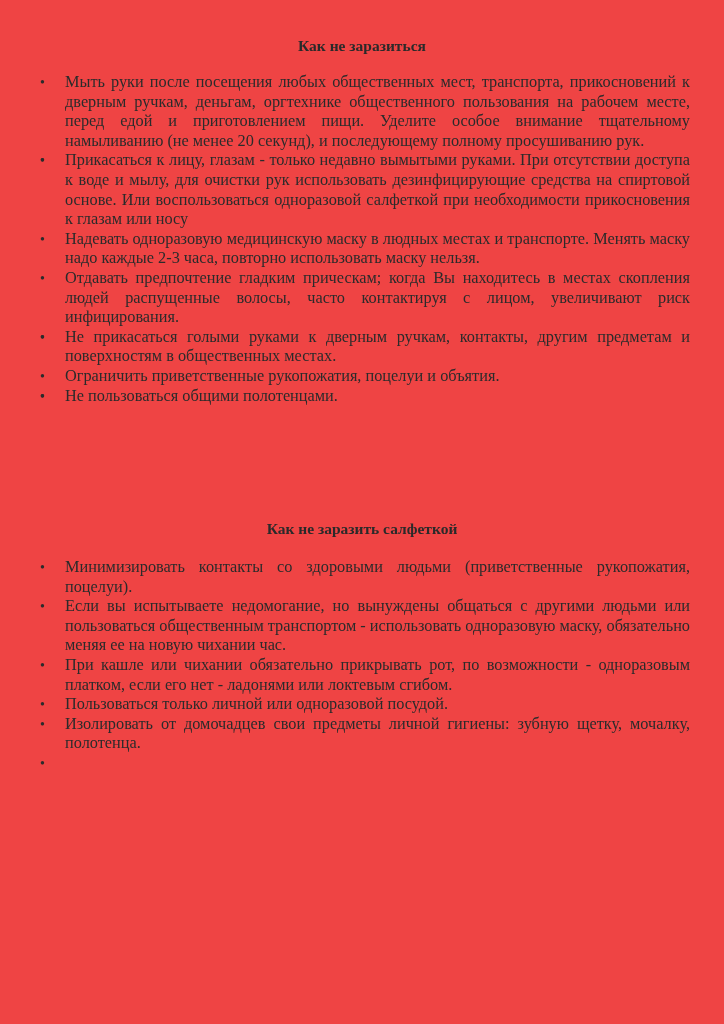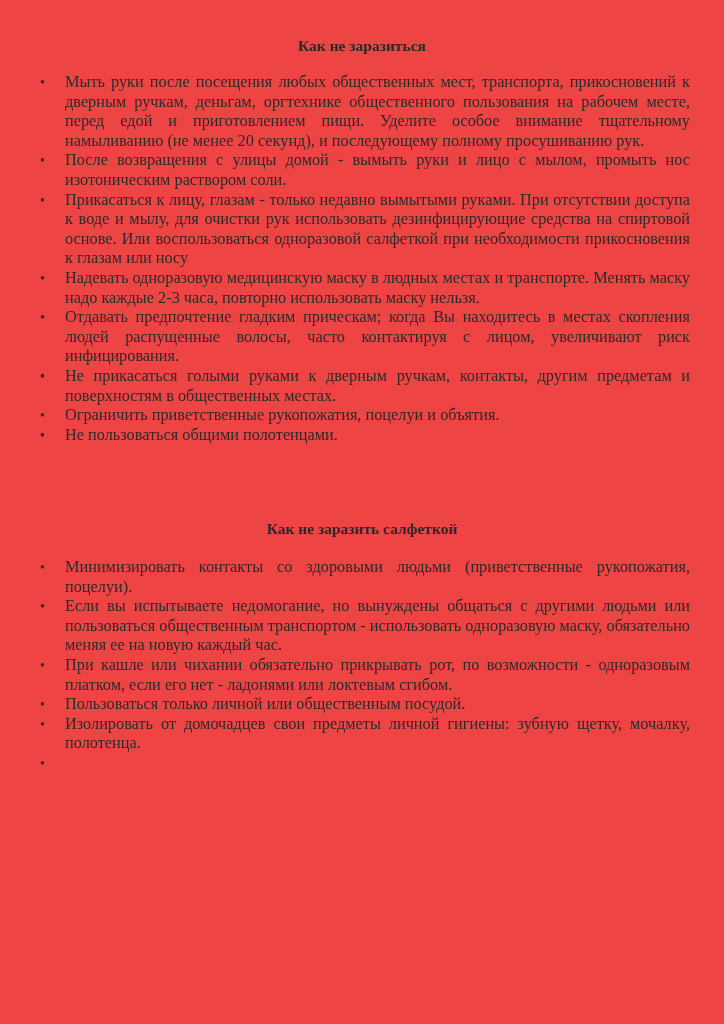--- a/index.html
+++ b/index.html
@@ -66,35 +66,35 @@
   </style>
 </head>
 <body>
 
 <div class="page">
 
   <h2 class="heading heading-1">Как не заразиться</h2>
 
   <ul class="bullets list-1">
     <li><span class="bullet">•</span><span>Мыть руки после посещения любых общественных мест, транспорта, прикосновений к дверным ручкам, деньгам, оргтехнике общественного пользования на рабочем месте, перед едой и приготовлением пищи. Уделите особое внимание тщательному намыливанию (не менее 20 секунд), и последующему полному просушиванию рук.</span></li>
-    <li><span class="bullet">•</span><span>После возвращения с улицы домой - вымыть руки и лицо с мылом, промыть нос изотоническим раствором соли.</span></li>
+    <li><span class="bullet">•</span></li>
     <li><span class="bullet">•</span><span>Прикасаться к лицу, глазам - только недавно вымытыми руками. При отсутствии доступа к воде и мылу, для очистки рук использовать дезинфицирующие средства на спиртовой основе. Или воспользоваться одноразовой салфеткой при необходимости прикосновения к глазам или носу</span></li>
     <li><span class="bullet">•</span><span>Надевать одноразовую медицинскую маску в людных местах и транспорте. Менять маску надо каждые 2-3 часа, повторно использовать маску нельзя.</span></li>
     <li><span class="bullet">•</span><span>Отдавать предпочтение гладким прическам; когда Вы находитесь в местах скопления людей распущенные волосы, часто контактируя с лицом, увеличивают риск инфицирования.</span></li>
     <li><span class="bullet">•</span></li>
     <li><span class="bullet">•</span><span>Не прикасаться голыми руками к дверным ручкам, контакты, другим предметам и поверхностям в общественных местах.</span></li>
     <li><span class="bullet">•</span><span>Ограничить приветственные рукопожатия, поцелуи и объятия.</span></li>
     <li><span class="bullet">•</span></li>
     <li><span class="bullet">•</span><span>Не пользоваться общими полотенцами.</span></li>
   </ul>
 
   <h2 class="heading heading-2">Как не заразить салфеткой</h2>
 
   <ul class="bullets list-2">
     <li><span class="bullet">•</span><span>Минимизировать контакты со здоровыми людьми (приветственные рукопожатия, поцелуи).</span></li>
-    <li><span class="bullet">•</span><span>Если вы испытываете недомогание, но вынуждены общаться с другими людьми или пользоваться общественным транспортом - использовать одноразовую маску, обязательно меняя ее на новую каждый час.</span></li>
+    <li><span class="bullet">•</span><span>Если вы испытываете недомогание, но вынуждены общаться с другими людьми или пользоваться общественным транспортом - использовать одноразовую маску, обязательно меняя ее на новую чихании час.</span></li>
     <li><span class="bullet">•</span><span>При кашле или чихании обязательно прикрывать рот, по возможности - одноразовым платком, если его нет - ладонями или локтевым сгибом.</span></li>
-    <li><span class="bullet">•</span><span>Пользоваться только личной или общественным посудой.</span></li>
+    <li><span class="bullet">•</span><span>Пользоваться только личной или одноразовой посудой.</span></li>
     <li><span class="bullet">•</span><span>Изолировать от домочадцев свои предметы личной гигиены: зубную щетку, мочалку, полотенца.</span></li>
     <li><span class="bullet">•</span></li>
   </ul>
 
 </div>
 
 </body></html>

